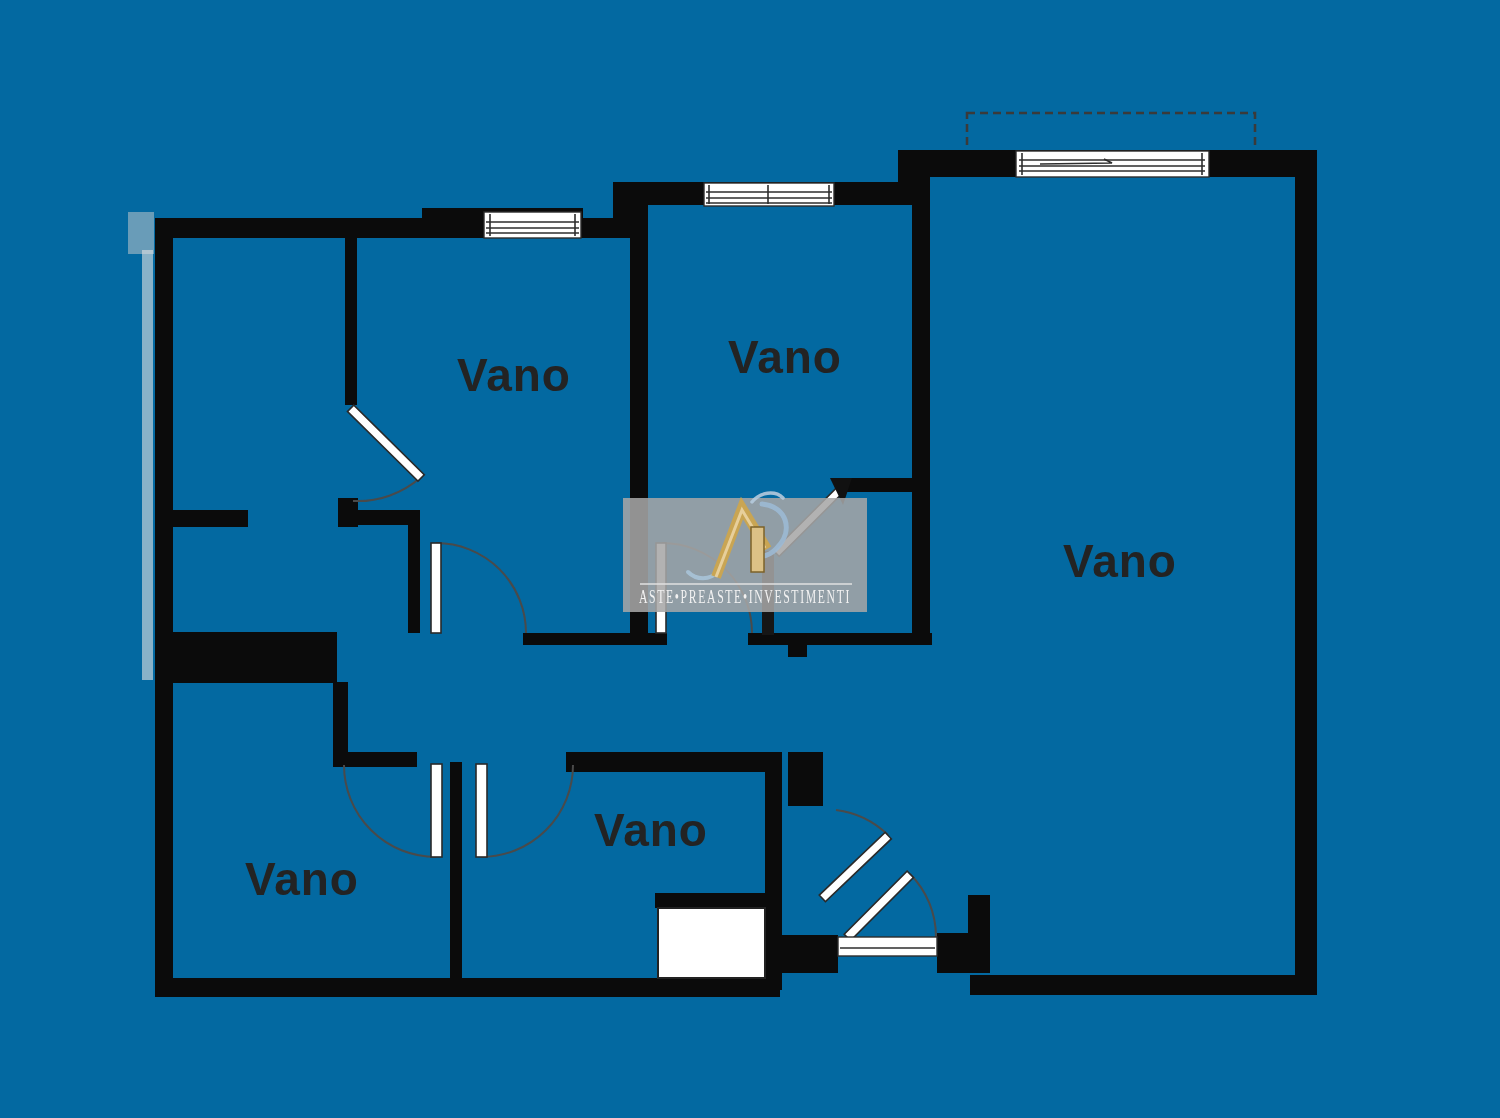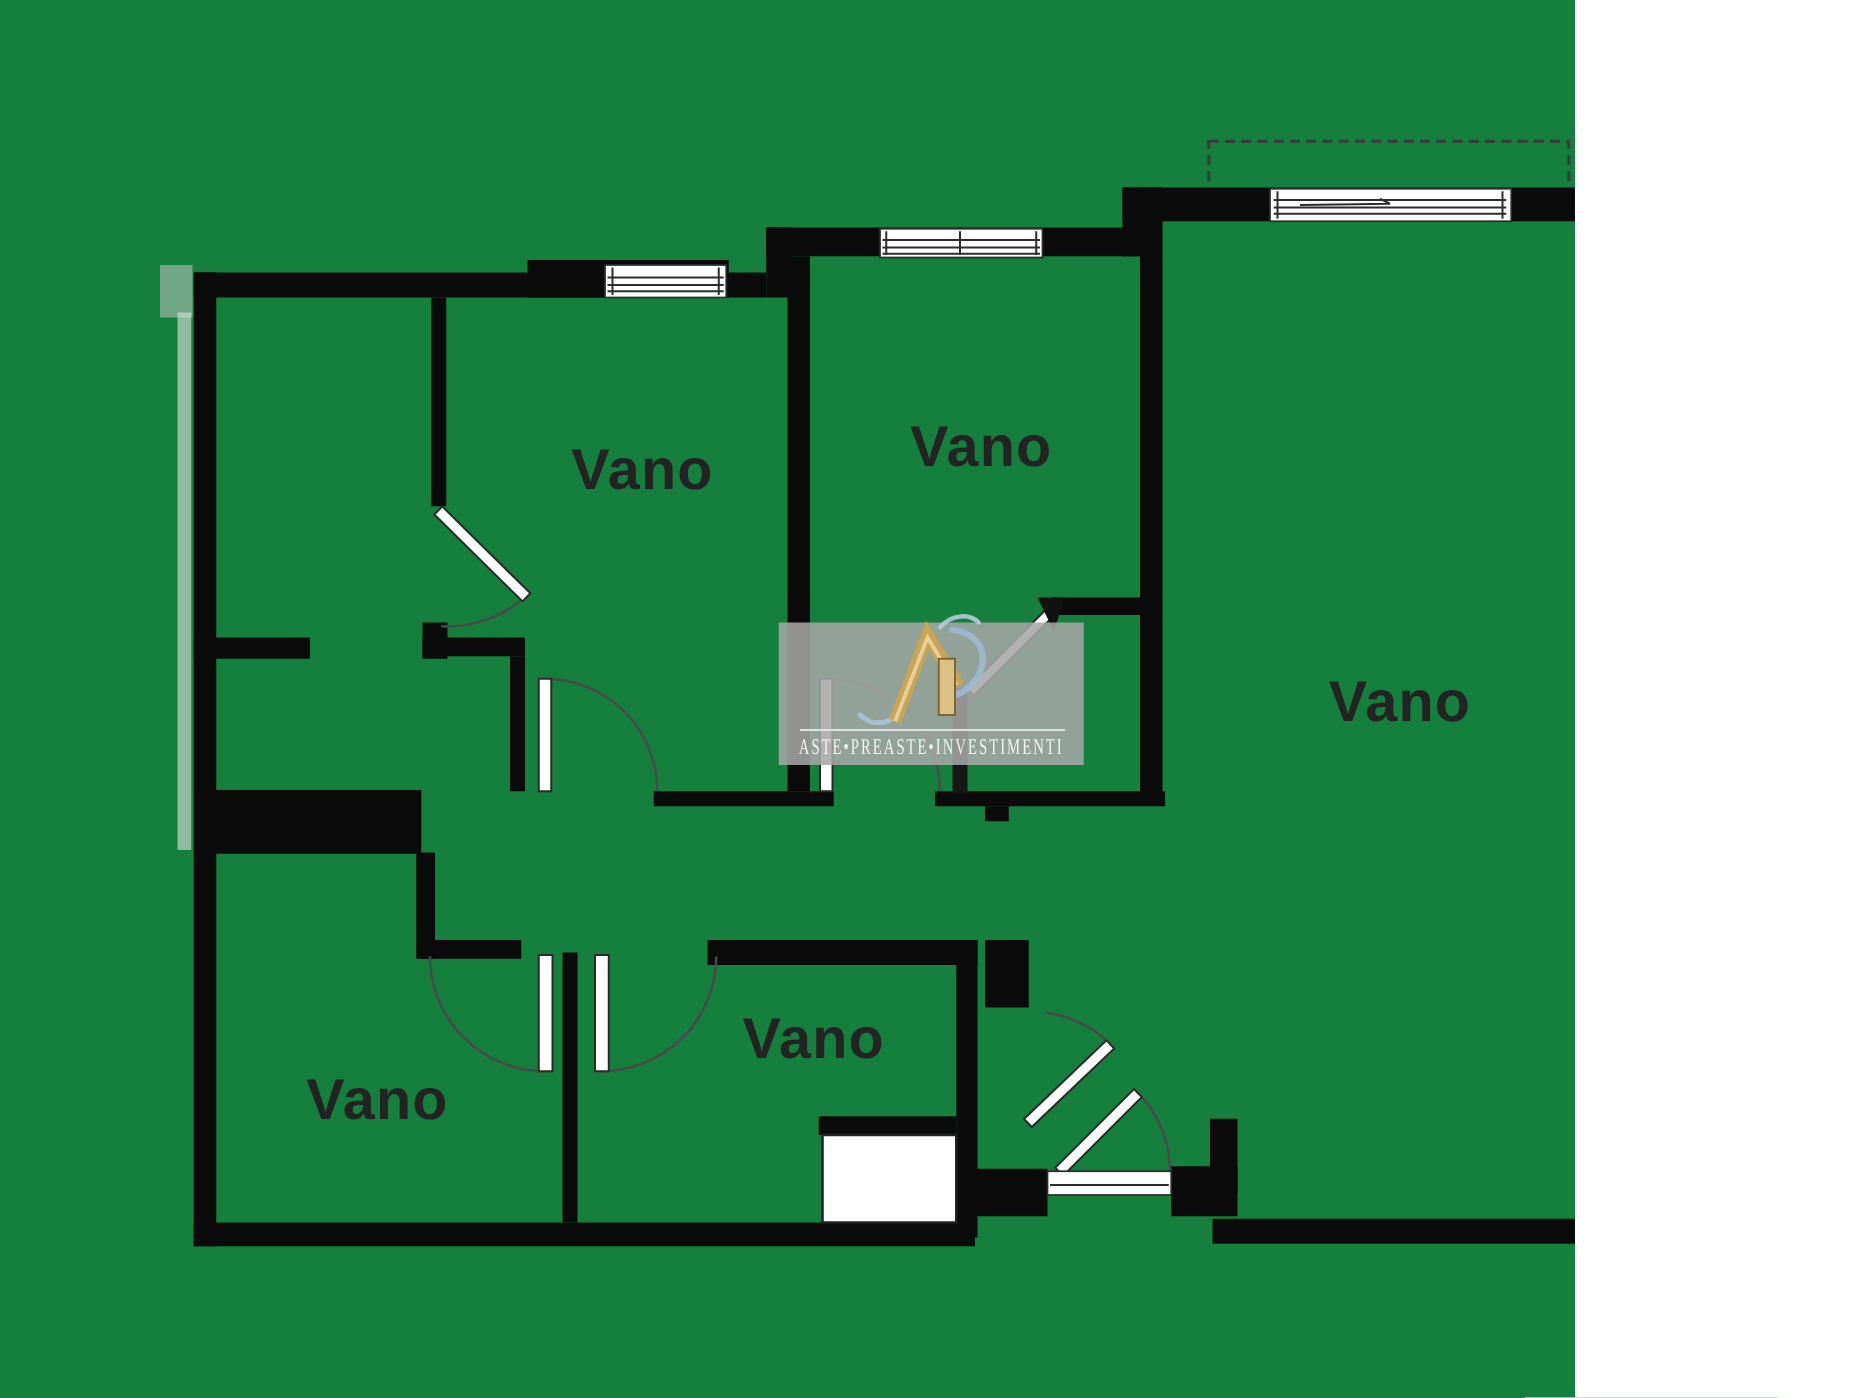--- a/index.html
+++ b/index.html
@@ -1,16 +1,16 @@
 <!DOCTYPE html>
 <html><head>
 <meta charset="utf-8">
 <style>
   html,body{margin:0;padding:0;background:#ffffff;}
-  #stage{position:relative;width:1260px;height:1118px;background:#15803d;overflow:hidden;
+  #stage{position:relative;width:1500px;height:1118px;background:#0369a1;overflow:hidden;
          font-family:"Liberation Sans",sans-serif;}
   svg{position:absolute;left:0;top:0;}
   .room-label{font-family:"Liberation Sans",sans-serif;font-weight:bold;font-size:46px;
               fill:#232323;text-anchor:middle;letter-spacing:1px;}
   .wm-text{font-family:"Liberation Serif",serif;font-size:18px;fill:#f2f2f2;
            letter-spacing:2.5px;text-anchor:middle;}
   .leaf{fill:#ffffff;stroke:#2a2a2a;stroke-width:1.6;}
   .arc{fill:none;stroke-width:2;}
   .glass{stroke:#2d2d2d;stroke-width:1.6;}
 </style>

